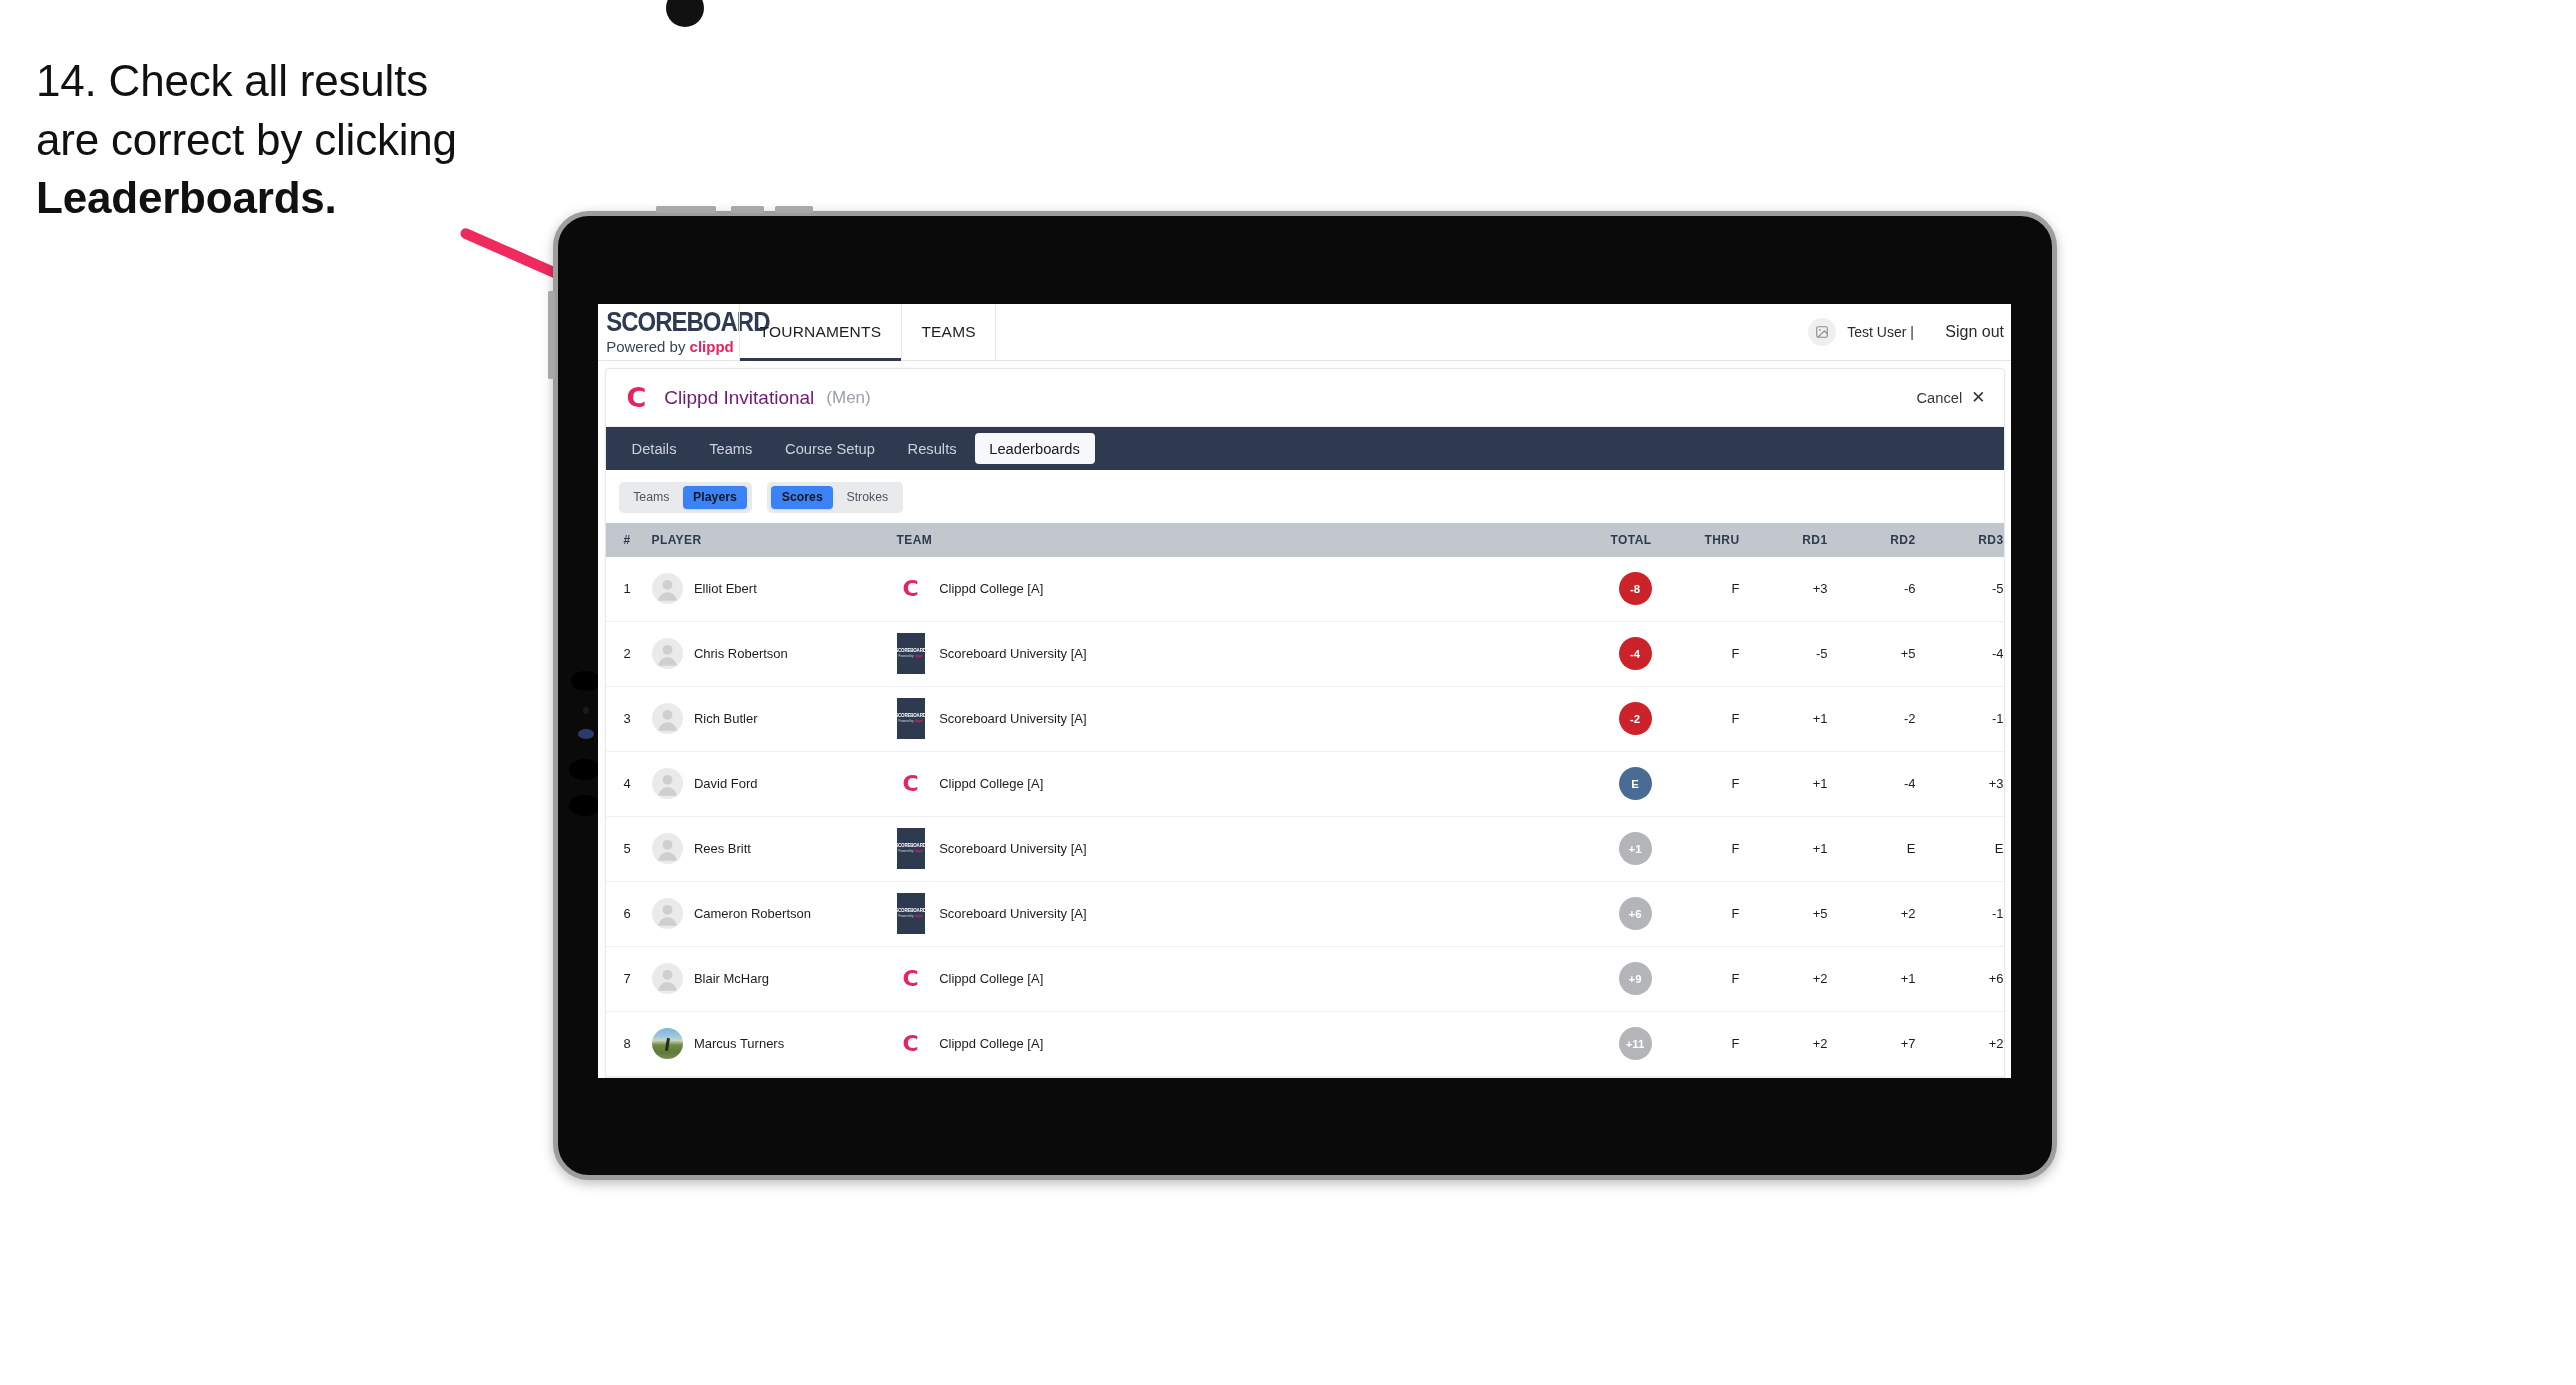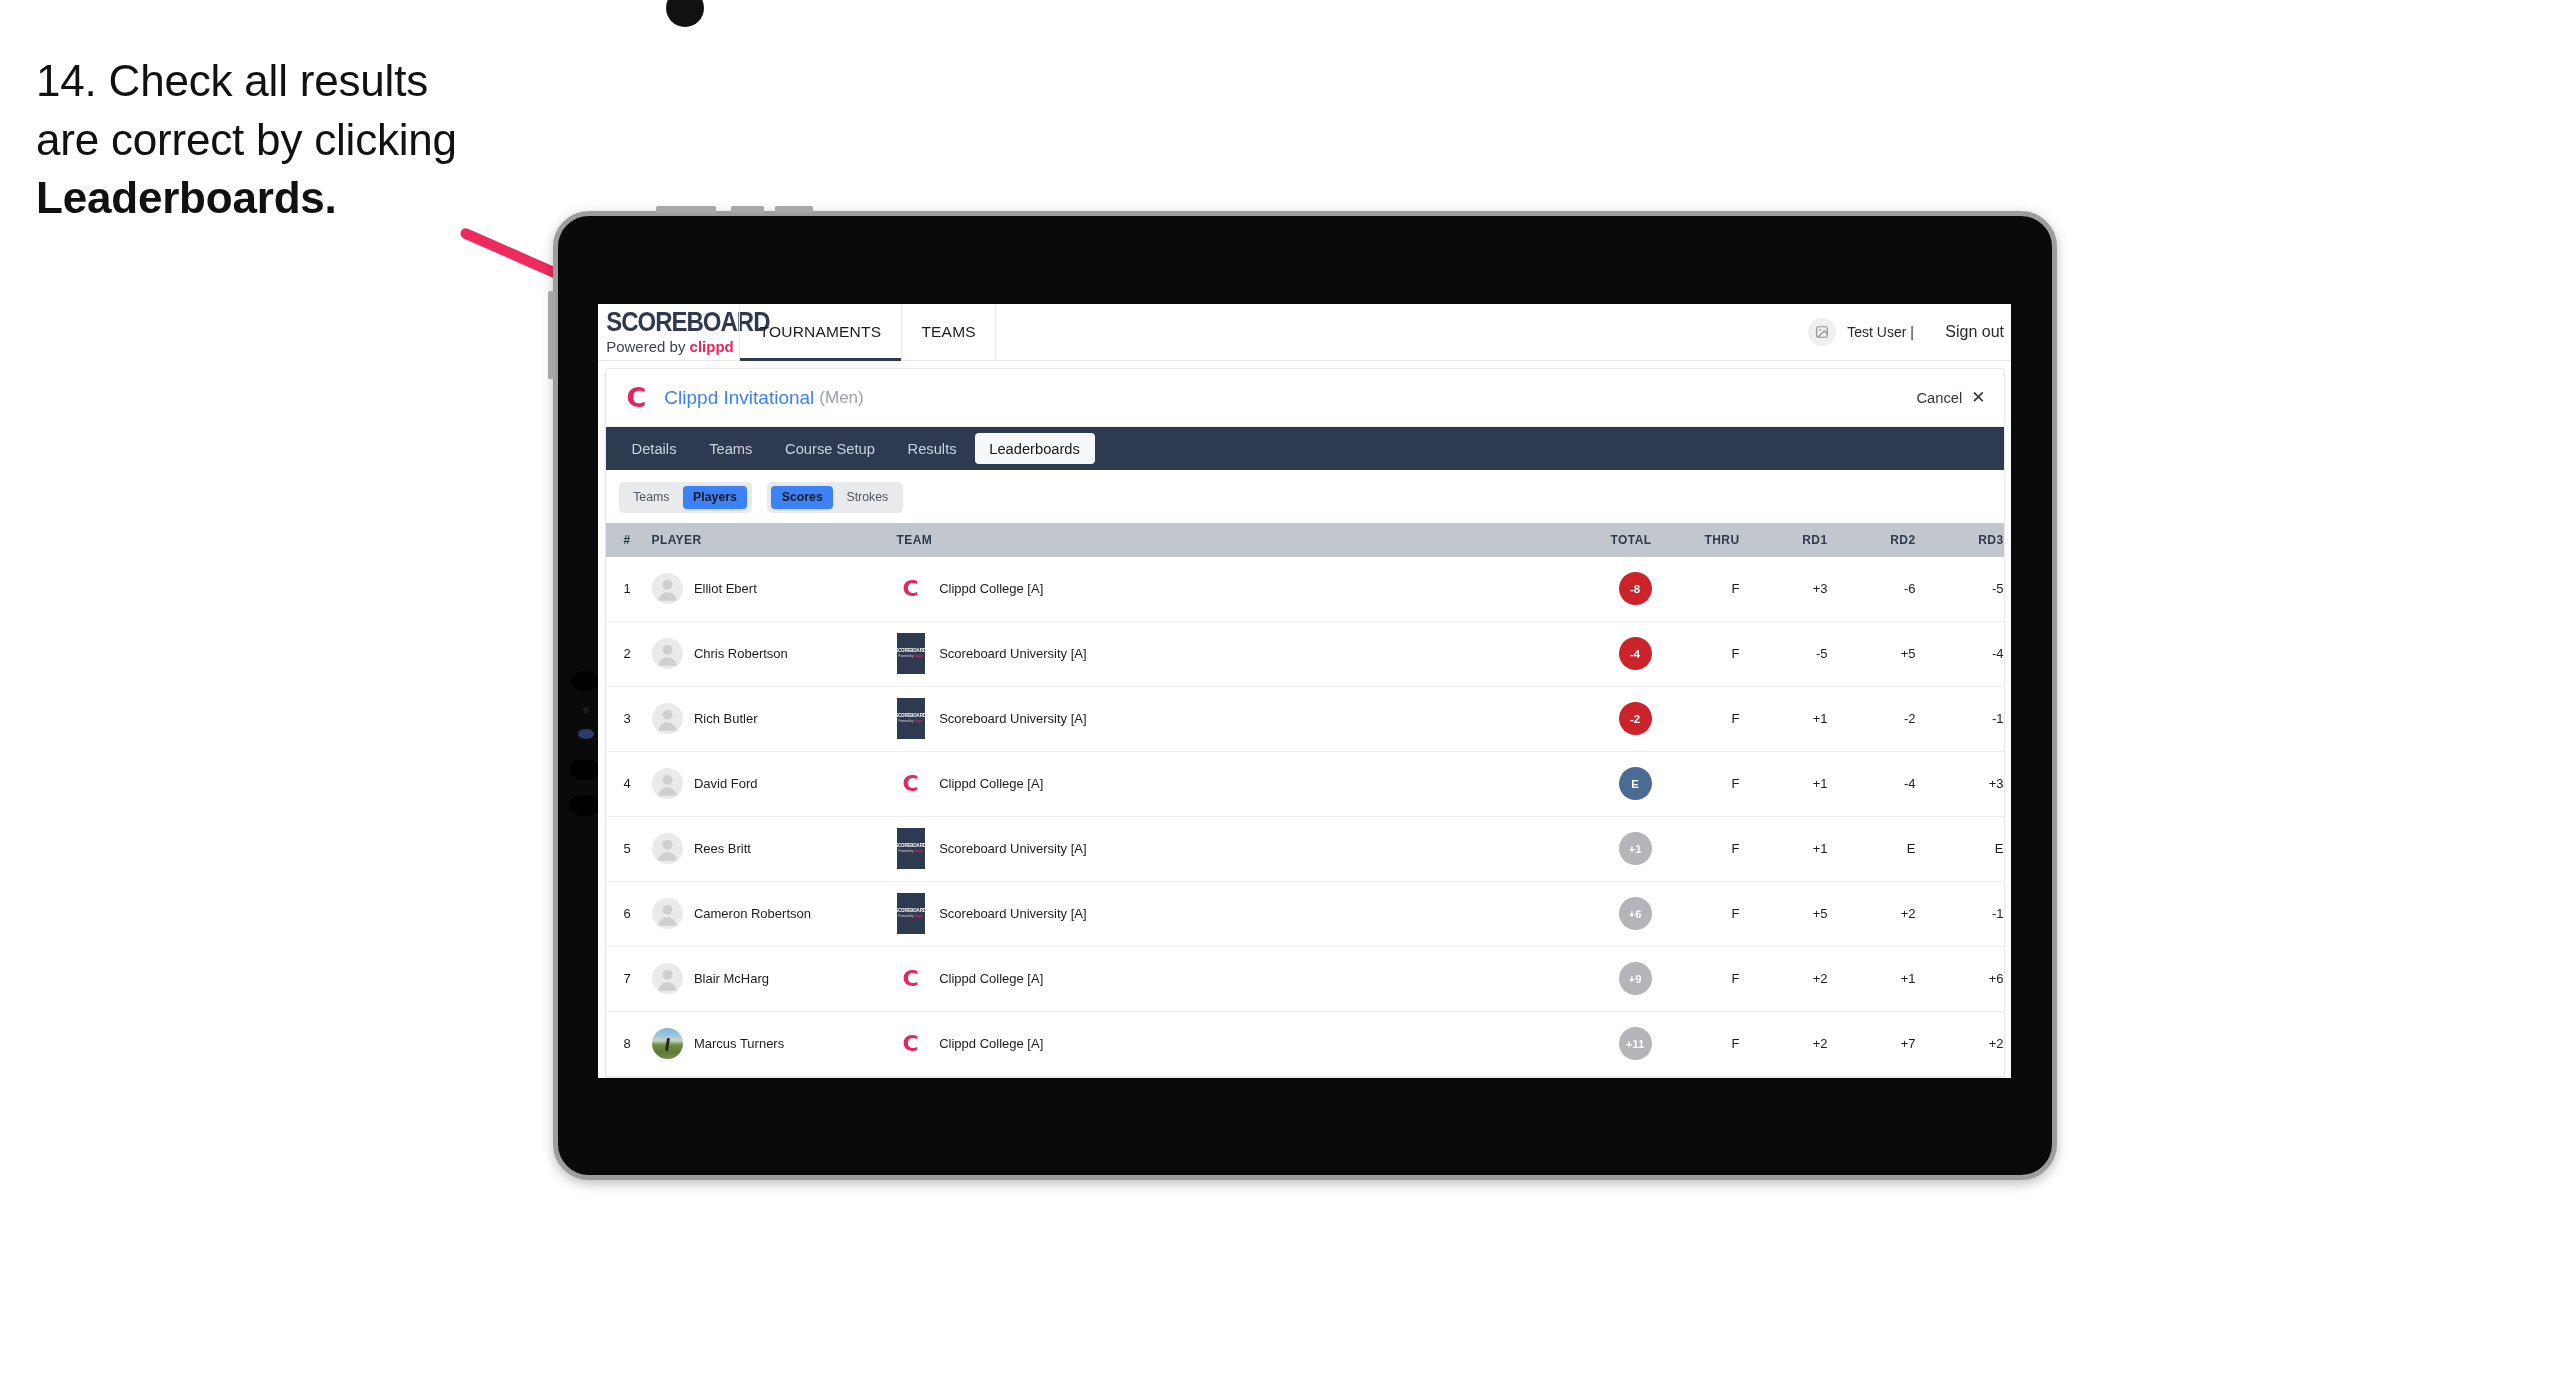--- a/index.html
+++ b/index.html
@@ -181,22 +181,22 @@
     border-bottom: 0.8px solid #eceef0;
   }
   #tourney-logo {
     font-size: 27px;
     font-weight: bold;
     color: #e8245c;
     line-height: 1;
     margin-right: 18px;
     font-family: "DejaVu Sans", sans-serif;
   }
-  #tourney-name { font-size: 19px; color: #3b82f6; }
-  #tourney-gender { font-size: 17px; color: #9aa1ab; margin-left: 5px; }
+  #tourney-name { font-size: 19px; color: #701a75; }
+  #tourney-gender { font-size: 17px; color: #9aa1ab; margin-left: 12px; }
   #cancel-btn {
     margin-left: auto;
     display: flex; align-items: center; gap: 9px;
     font-size: 14.7px; color: #34373b;
   }
   #cancel-x { font-size: 17px; line-height: 1; }
 
   
   #tabstrip {
     background: #2e3a4f;

